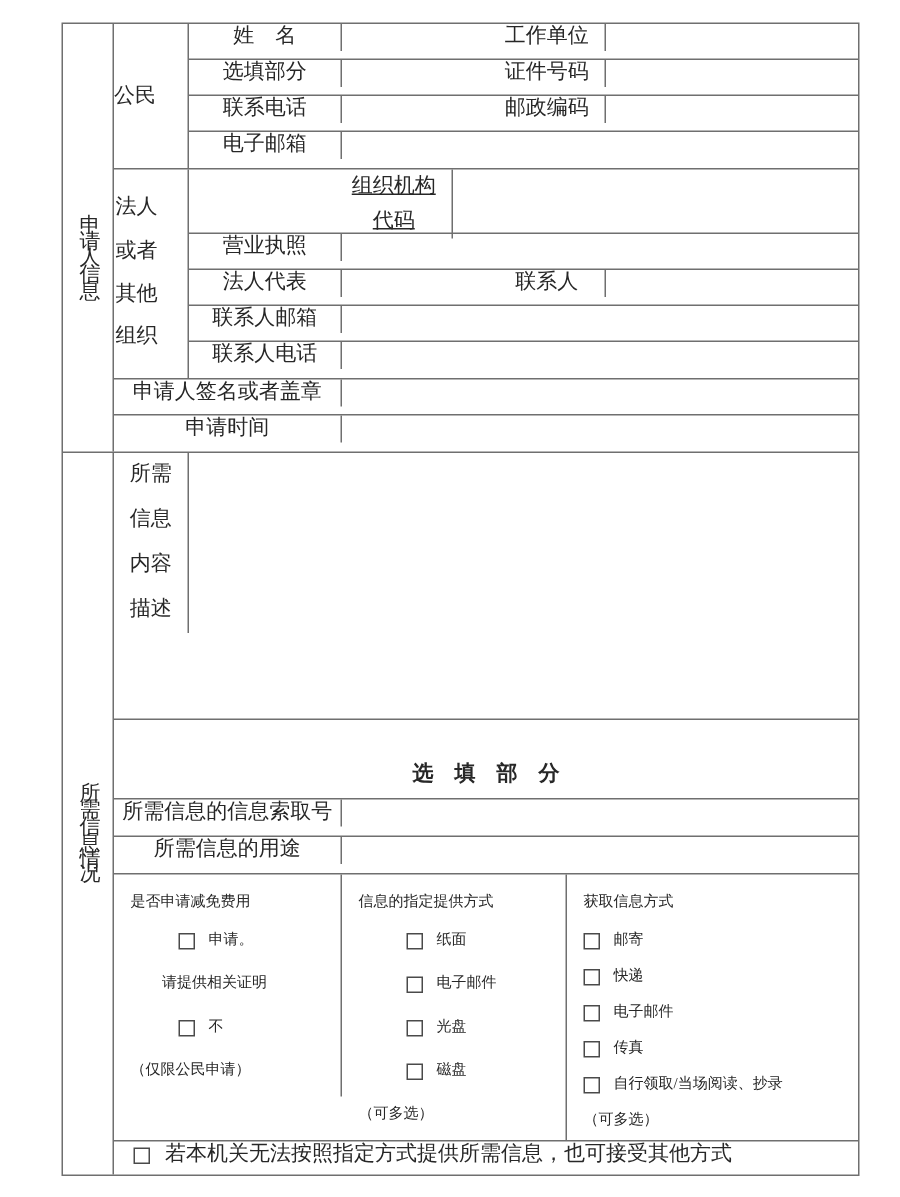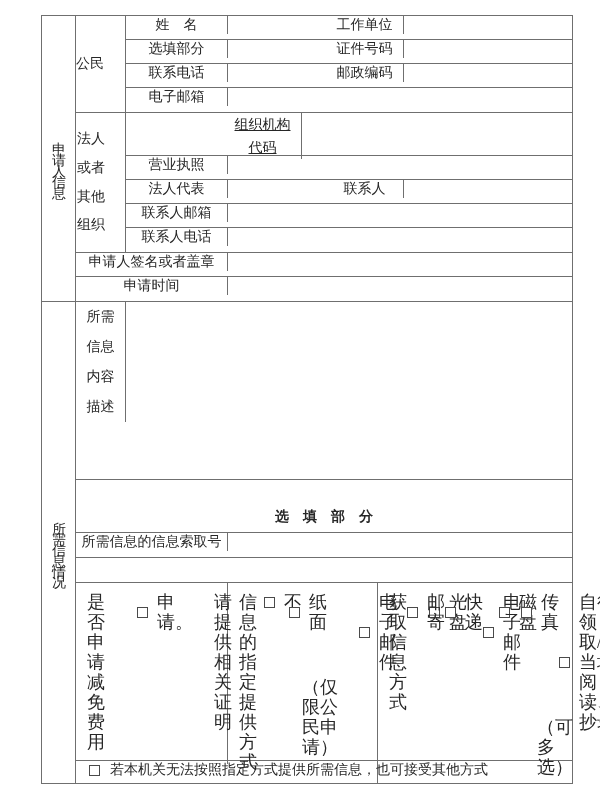--- a/index.html
+++ b/index.html
@@ -65,22 +65,22 @@
   .w-lab2{width:78px;flex:0 0 78px;}
   .w-merged{width:152px;flex:0 0 152px;}
   .w-colb{width:150px;flex:0 0 150px;}
   .w-desclab{width:50px;flex:0 0 50px;}
   .flex1{flex:1 1 auto;}
   .lab2-wrap{display:inline-block;width:62px;word-break:break-all;line-height:1.65;text-align:center;text-decoration:underline;}
   .desc-wrap{display:inline-block;width:30px;word-break:break-all;line-height:2.15;text-align:center;}
   .opt-header{font-weight:bold;}
   .opt-header span{letter-spacing:14px;margin-right:-14px;}
   .cb-col{
-    flex-direction:row;align-items:flex-start;justify-content:flex-start;
-    padding:9px 11px 7px 11px;text-align:left;font-size:18px;
+    flex-direction:column;align-items:flex-start;justify-content:flex-start;
+    padding:9px 11px 7px 11px;text-align:left;font-size:10px;
   }
   .cb-title{line-height:20px;margin-bottom:5px;}
   .cb-item{display:flex;align-items:center;line-height:20px;margin-bottom:4px;}
   .roomy .cb-item{margin-bottom:9px;padding-left:32px;}
   .cbx{
     display:inline-block;width:11px;height:11px;
     border:1px solid #4a4a4a;background:#fff;
     margin-right:9px;flex:0 0 11px;
   }
   .cb-sub{padding-left:21px;line-height:20px;margin-bottom:4px;}
@@ -190,20 +190,21 @@
             <span>选填部分</span>
           </div>
         </div>
 
         <div class="row row-opt">
           <div class="cell w-merged">所需信息的信息索取号</div>
           <div class="cell flex1"></div>
         </div>
 
         <div class="row row-opt">
+          <div class="cell w-merged">所需信息的用途</div>
           <div class="cell flex1"></div>
         </div>
 
         <div class="row row-cb">
 
           <div class="cell cb-col roomy w-merged">
             <div class="cb-title">是否申请减免费用</div>
             <div class="cb-item">
               <span class="cbx"></span>
               <span>申请。</span>

